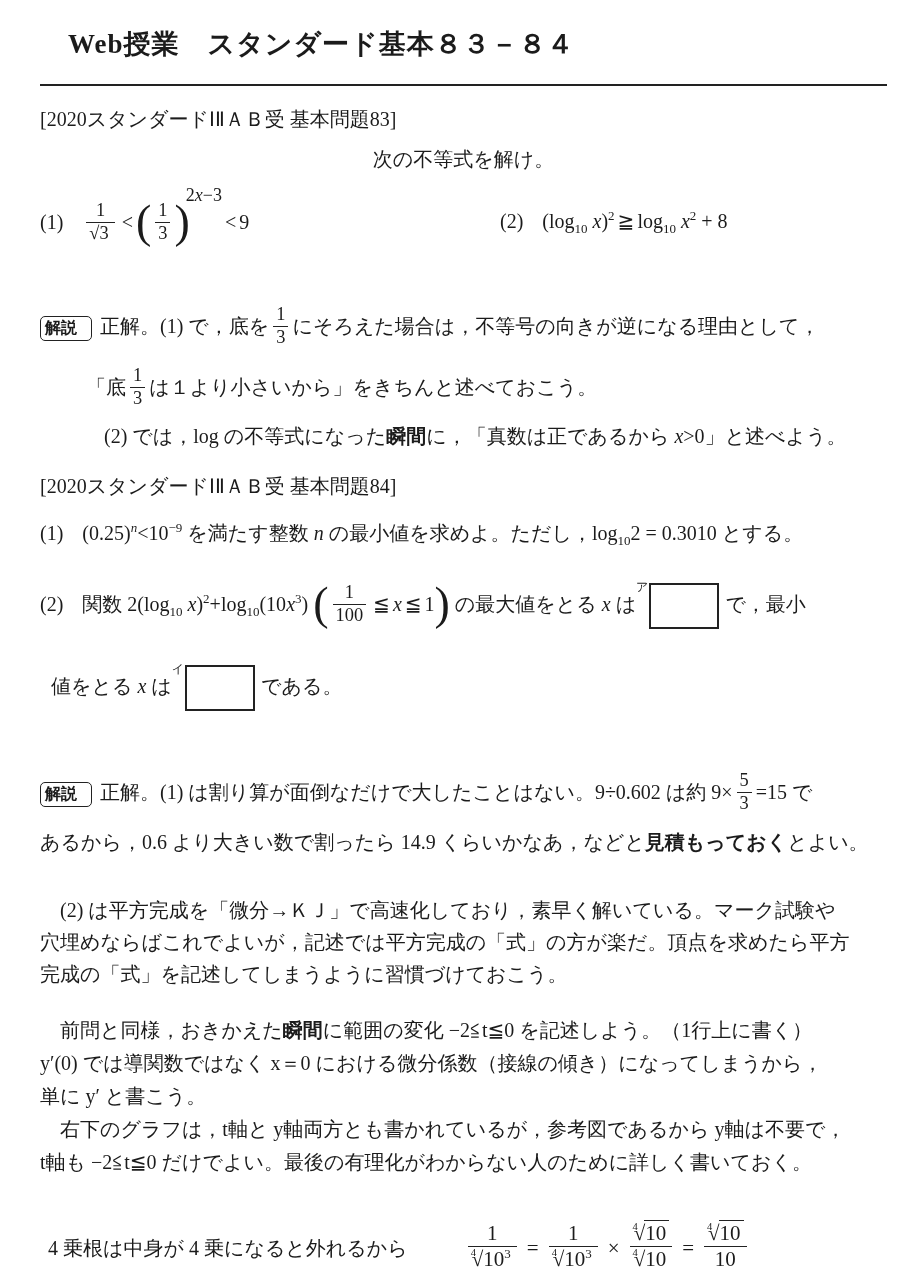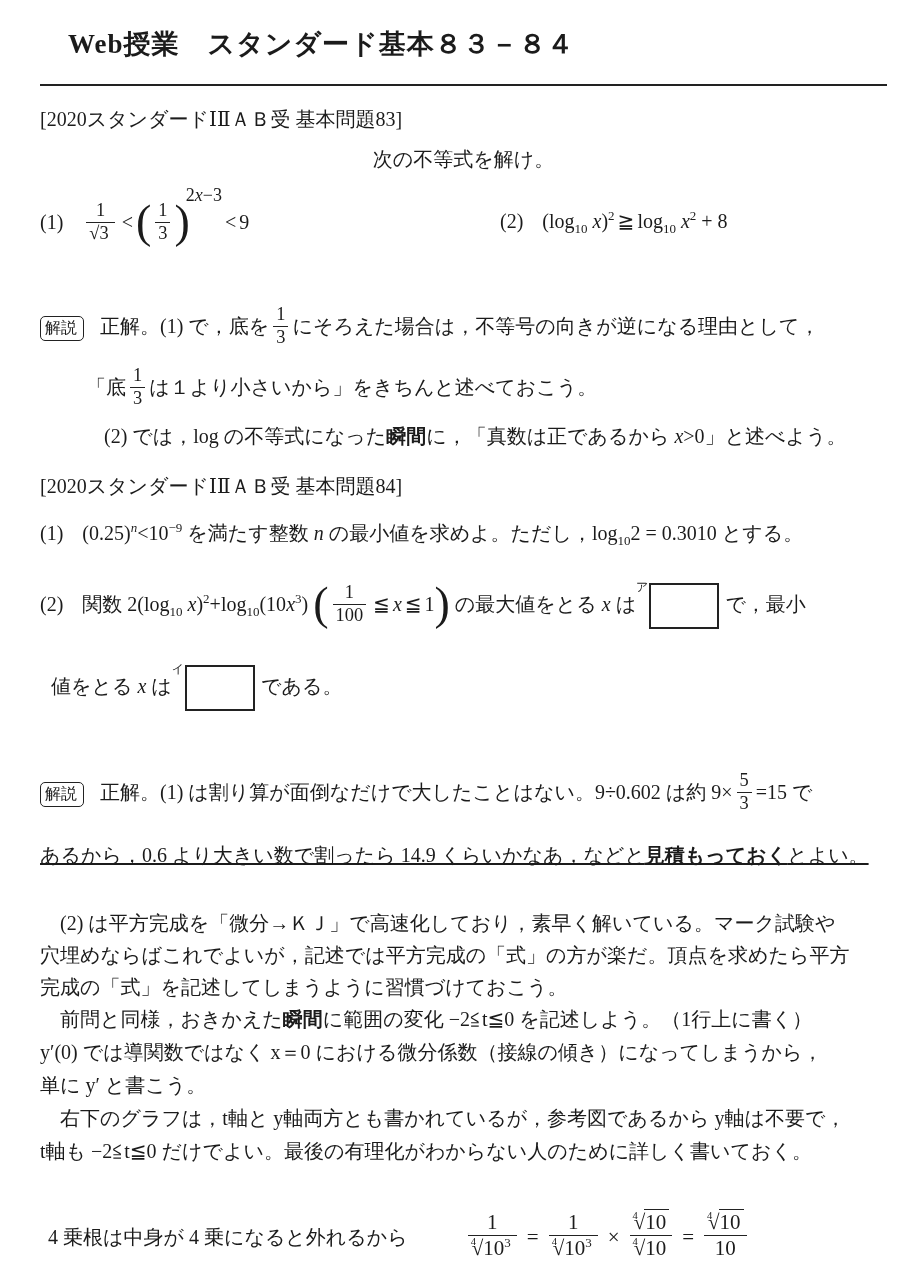--- a/index.html
+++ b/index.html
@@ -7,21 +7,21 @@
   body {
     width:905px; height:1280px; overflow:hidden;
     font-family:"Liberation Serif","DejaVu Serif",serif;
     color:#1b1b1b; font-size:20px;
   }
   .page { padding:26px 18px 0 40px; }
 
   .title { font-size:27px; font-weight:bold; letter-spacing:1px;margin-left:28px; }
   .rule  { border:none; border-top:2.5px solid #222; margin-top:22px; }
 
-  .ln { line-height:32px; }
+  .ln { line-height:32px;font-family:Liberation Serif, serif; }
   .src { margin-top:17px; font-size:20px; }
   .inst { margin-top:8px;text-align:center; }
 
   
   .qrow { display:flex; margin-top:14px; align-items:center; min-height:64px; }
   .qcell1 { width:460px; }
   .qlabel { margin-right:14px; }
 
   
   .math i { font-family:"Liberation Serif","DejaVu Serif",serif; font-style:italic; }
@@ -37,37 +37,37 @@
   .ridx { font-size:0.5em; vertical-align:0.95em; margin-right:-0.4em; position:relative; z-index:1; }
   .bigp { font-size:2.3em; font-weight:400; vertical-align:middle; line-height:0.9; position:relative; top:-3px; }
   sup.exp { font-size:13px; line-height:0; }
   sup.hi  { font-size:18px; vertical-align:1.55em; line-height:0; margin-left:-4px; }
   sub.lo  { font-size:13px; line-height:0; }
   .rel { padding:0 3px; }
 
   
   .klabel {
     display:inline-block; border:1.7px solid #222; border-radius:5px;
-    font-size:16px; font-weight:normal; padding:0px 6px 1px 4px;
-    vertical-align:middle; margin-right:16px; line-height:22px;
+    font-size:16px; font-weight:bold; padding:0px 14px 1px 4px;
+    vertical-align:middle; margin-right:8px; line-height:22px;
   }
   .kline1 { margin-top:42px; line-height:62px; }
   .k83l2 { margin-left:46px; line-height:60px; }
   .k83l3 { margin-left:64px; line-height:34px; margin-top:2px; }
 
   .p84src { }
   .p84q1 { margin-top:13px; line-height:36px; }
   .p84q2 { margin-top:4px; line-height:64px; }
   .p84q2b { margin-left:11px; line-height:66px; }
 
-  .k84l2 { line-height:36px; margin-top:14px;text-decoration:underline; }
+  .k84l2 { line-height:36px; margin-top:1px; }
   .b { font-weight:bold; }
 
   .para3 { margin-top:34px; }
-  .para4 { }
+  .para4 { margin-top:24px; }
   .para4 .ln { line-height:33px; }
 
   .ansbox {
     display:inline-block; width:70px; height:46px;
     border:2px solid #222; vertical-align:middle; margin:0 6px 0 1px;
     background:#fff;
   }
   .boxlbl { font-size:12px; vertical-align:20px; }
 
   .bottomrow { margin-top:44px; display:flex; align-items:center; }

